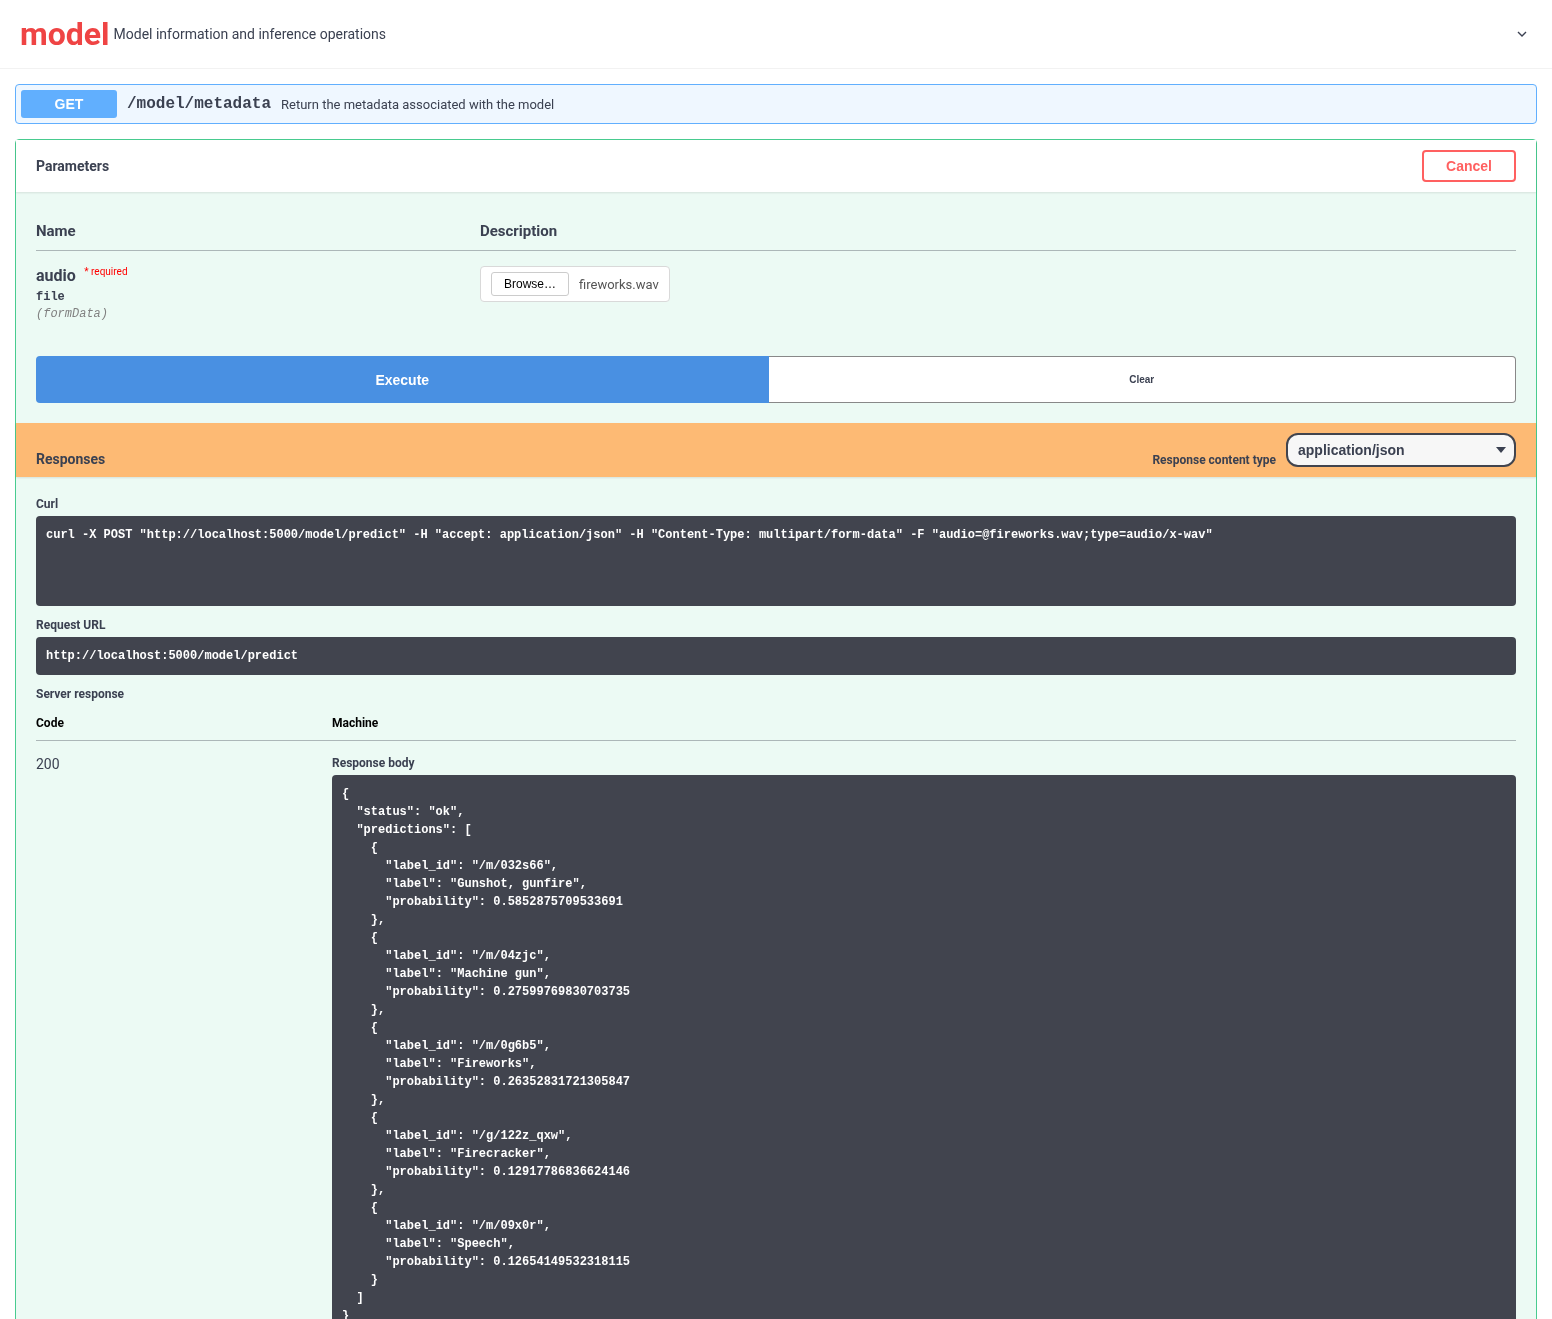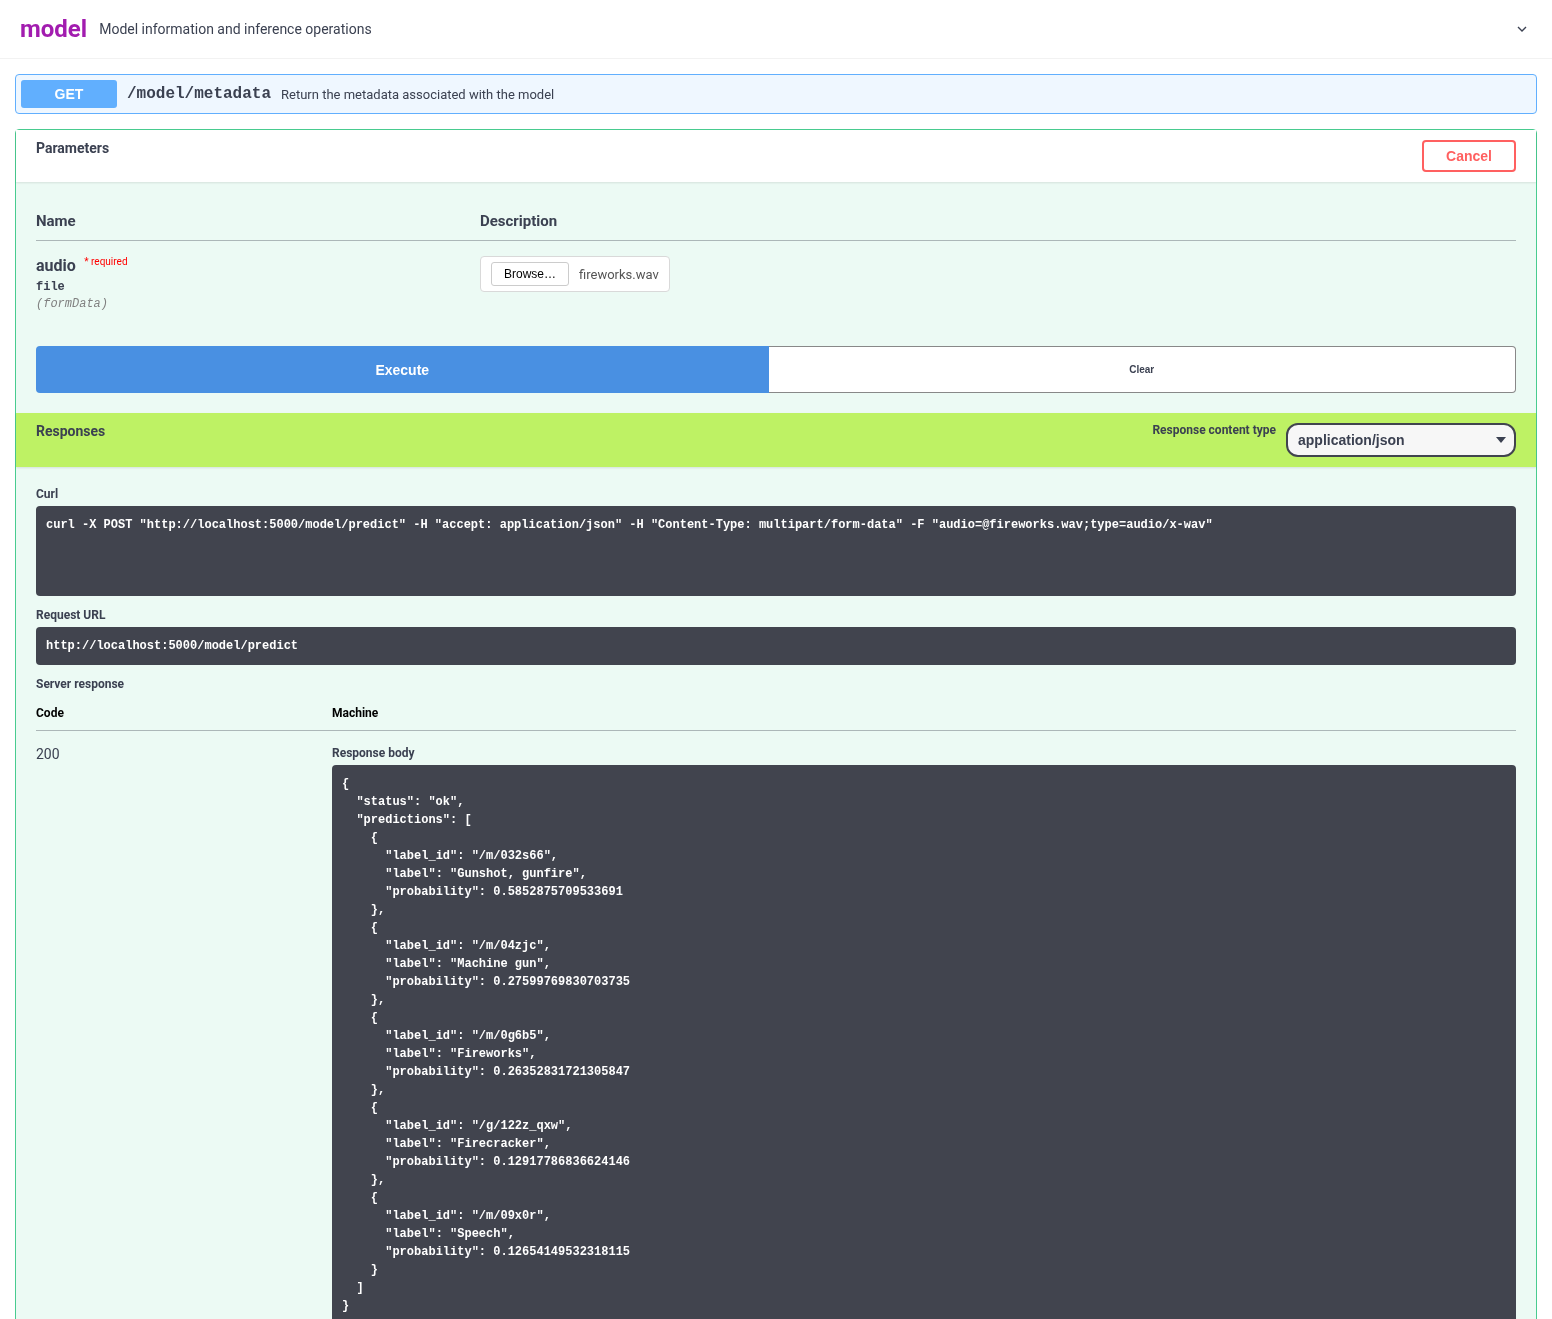--- a/index.html
+++ b/index.html
@@ -10,24 +10,24 @@
   font-size: 14px;
 }
 .section-header {
   display: flex;
   align-items: center;
   padding: 15px 20px;
   border-bottom: 1px solid rgba(0,0,0,0.05);
   cursor: pointer;
 }
 .section-title {
-  font-size: 24px;
-  font-weight: 700;
-  color: #a21caf;
-  margin-right: 12px;
+  font-size: 32px;
+  font-weight: 700;
+  color: #ef4444;
+  margin-right: 4px;
 }
 .section-desc {
   font-size: 14px;
   color: #3b4151;
   flex: 1;
 }
 .chevron {
   width: 20px;
   height: 20px;
   display: flex;
@@ -77,20 +77,21 @@
 }
 .op-desc {
   font-size: 13px;
   color: #3b4151;
 }
 
 .opblock-body { }
 .opblock-section-header {
   background: #fff;
   display: flex;
+  align-items: center;
   padding: 10px 20px;
   box-shadow: 0 1px 2px rgba(0,0,0,0.1);
   min-height: 50px;
 }
 .opblock-section-header h4 {
   font-size: 14px;
   font-weight: 700;
   color: #3b4151;
   flex: 1;
 }
@@ -191,23 +192,23 @@
   border-left: none;
   font-size: 10px;
   font-weight: 700;
   padding: 17px;
   border-radius: 0 4px 4px 0;
   cursor: pointer;
   font-family: sans-serif;
 }
 
 .responses-header {
-  background: #bef264;
-  display: flex;
-  align-items: flex-start;
+  background: #fdba74;
+  display: flex;
+  align-items: flex-end;
   padding: 10px 20px;
   box-shadow: 0 1px 2px rgba(0,0,0,0.1);
   min-height: 50px;
 }
 .responses-header h4 {
   font-size: 14px;
   font-weight: 700;
   color: #3b4151;
   flex: 1;
 }

